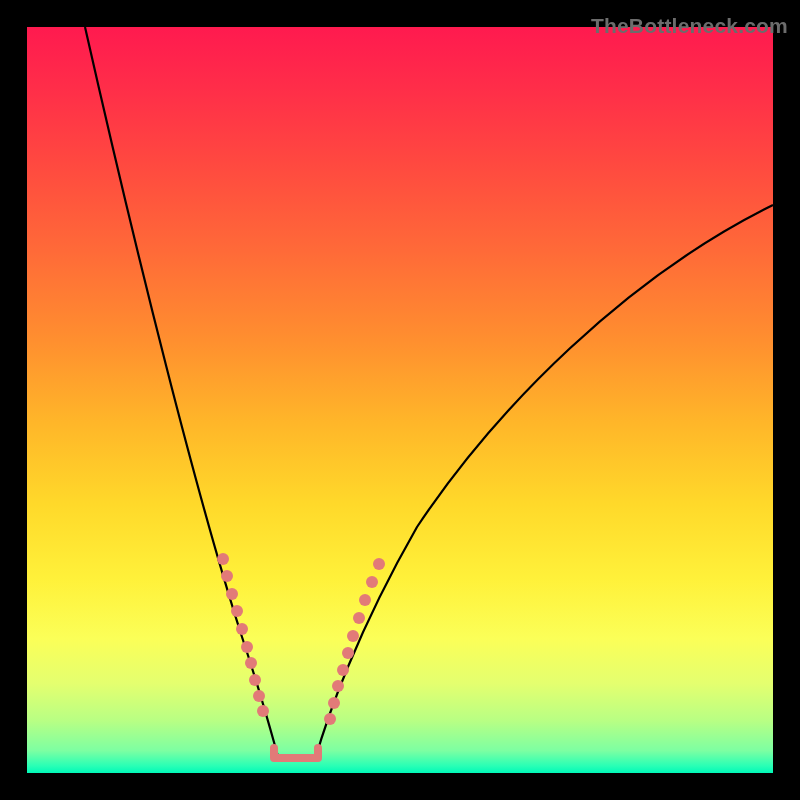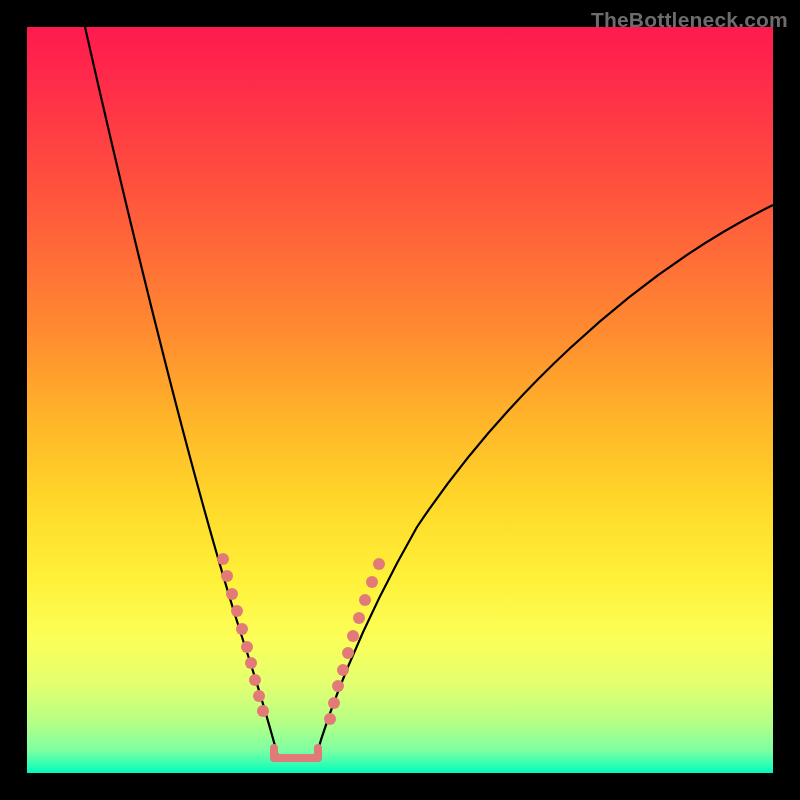--- a/index.html
+++ b/index.html
@@ -35,21 +35,21 @@
       #fbff58 82%,
       #e4ff6f 88%,
       #b8ff84 93%,
       #7dffa2 97%,
       #2bffb5 99%,
       #00f9b8 100%
     );
   }
   .watermark {
     position: absolute;
-    top: 8px;
+    top: 14px;
     right: 12px;
     color: #6c6c6c;
     font-size: 21px;
     font-weight: bold;
     letter-spacing: 0.2px;
     z-index: 5;
   }
   svg.curve {
     position: absolute;
     left: 27px;

